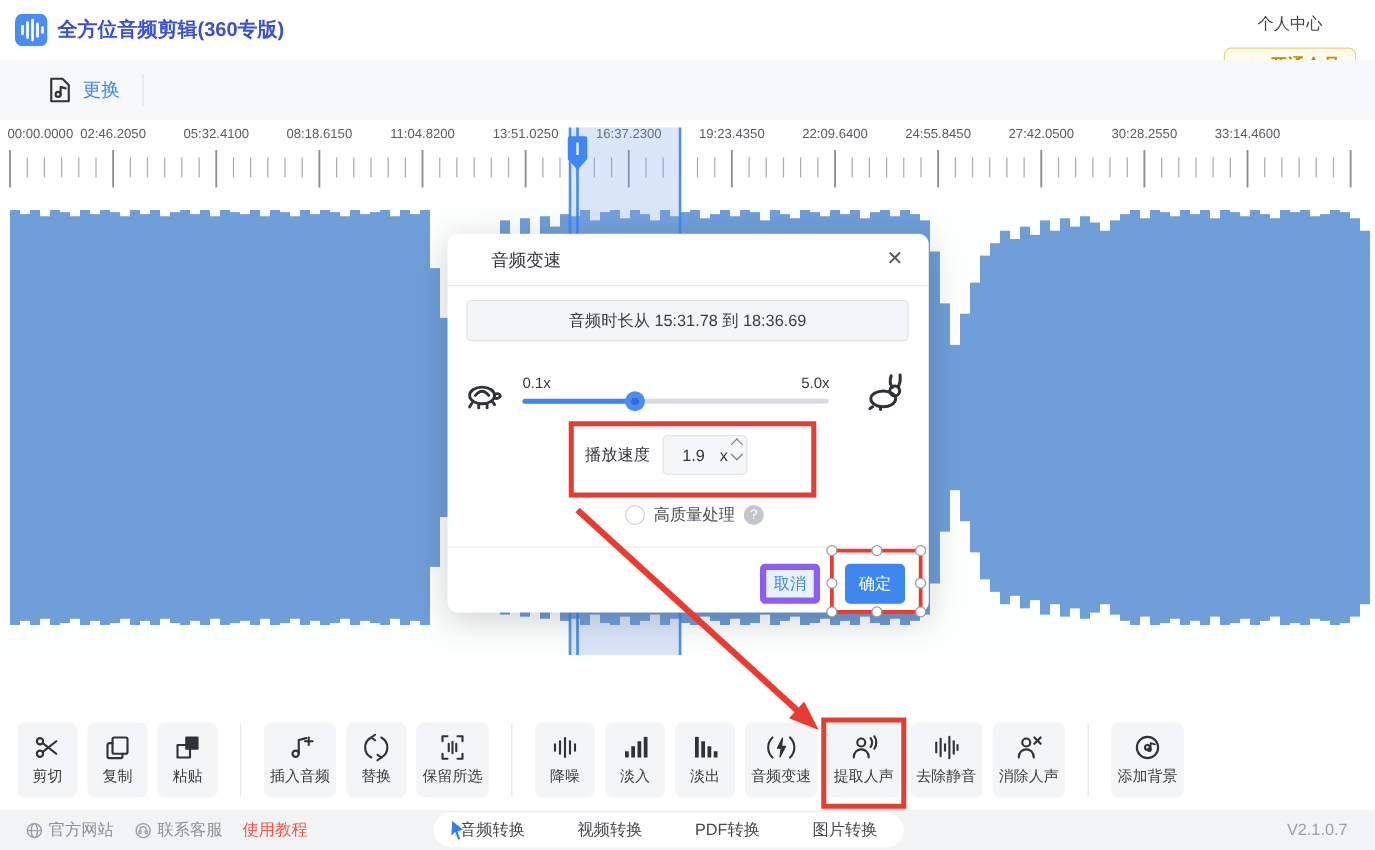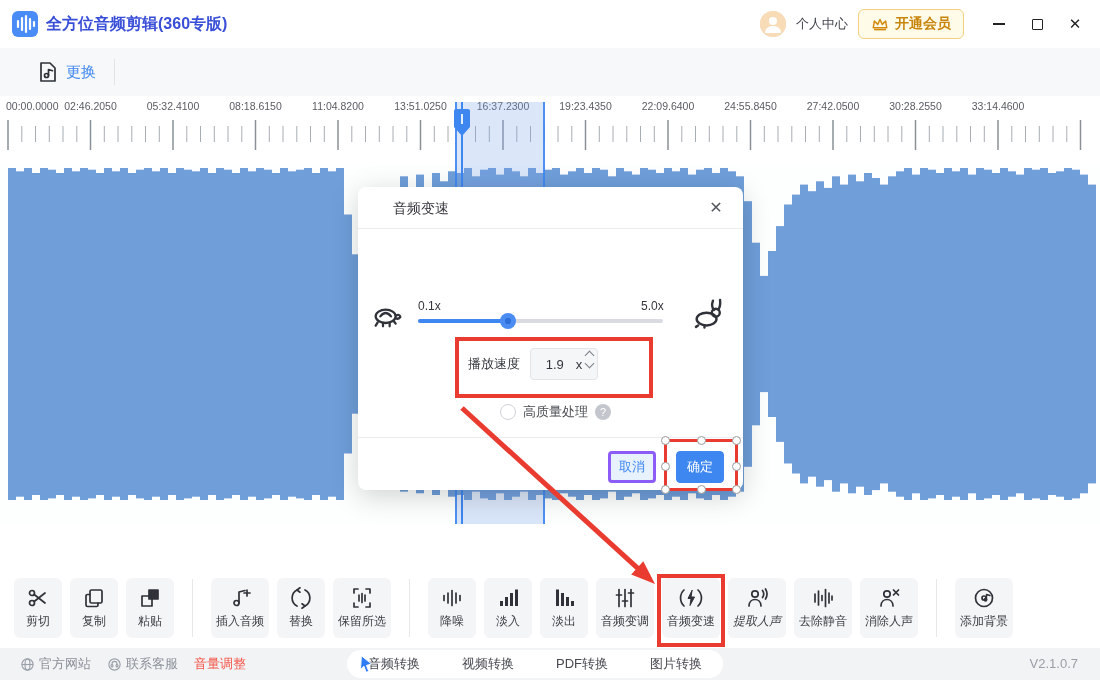--- a/index.html
+++ b/index.html
@@ -6,21 +6,21 @@
   html,body { background:#dfe3e8; }
   #app {
     position:relative; width:1100px; height:680px; margin:0 auto;
     background:#ffffff; overflow:hidden;
     font-family:"Liberation Sans","DejaVu Sans",sans-serif; color:#33363c;
   }
   
   .titlebar { position:absolute; left:0; top:0; width:1100px; height:48px; background:#fff; display:flex; align-items:center; }
   .applogo { margin-left:12px; width:26px; height:26px; }
   .apptitle { margin-left:8px; font-size:16px; font-weight:bold; color:#3a4fd8; }
-  .tb-right { position:absolute; right:10px; top:0; height:48px; display:flex; align-items:center; gap:10px; }
+  .tb-right { position:absolute; right:10px; top:0; height:48px; display:flex; align-items:center; gap:10px;flex-direction:column; }
   .avatar { width:26px; height:26px; border-radius:50%; background:#f8dcb8; overflow:hidden; }
   .usercenter { font-size:13px; color:#3f434a; }
   .vip { display:flex; align-items:center; gap:6px; padding:5px 12px; background:#fffbe9; border:1px solid #f3cf82; border-radius:6px; font-size:14px; font-weight:bold; color:#c8860f; }
   .winbtns { display:flex; align-items:center; gap:8px; margin-left:10px; }
   .winbtn { width:30px; height:30px; display:flex; align-items:center; justify-content:center; font-size:15px; color:#222; }
   .minbar { width:12px; height:2px; background:#222; }
   .maxbox { width:11px; height:11px; border:1.6px solid #222; border-radius:1px; }
   
   .toolbar { position:absolute; left:0; top:48px; width:1100px; height:48px; background:#f7f8fa; display:flex; align-items:center; }
   .replace { display:flex; align-items:center; gap:6px; margin-left:36px; cursor:pointer; }
@@ -73,21 +73,21 @@
   .smax { position:absolute; left:283px; top:112px; font-size:12px; color:#33363c; }
   .strack { position:absolute; left:60px; top:132px; width:245px; height:4px; border-radius:2px; background:#d9dbe0; }
   .sfill { height:4px; border-radius:2px; background:#3e86f0; }
   .shandle { position:absolute; top:-6px; width:16px; height:16px; border-radius:50%; background:radial-gradient(circle, #2f6fd8 0 3px, #4a8cf2 3px); }
   .speedrow { position:absolute; left:110px; top:160px; height:34px; display:flex; align-items:center; gap:10px; font-size:13px; color:#33363c; }
   .spinbox { position:relative; width:68px; height:32px; background:#f5f6f8; border:1px solid #e2e4e8; border-radius:4px; display:flex; align-items:center; justify-content:center; gap:12px; font-size:13px; }
   .hqrow { position:absolute; left:142px; top:216px; display:flex; align-items:center; gap:7px; font-size:13px; color:#4a4d52; }
   .radio { width:16px; height:16px; border-radius:50%; border:1.5px solid #cfd3da; background:#fff; }
   .help { width:16px; height:16px; border-radius:50%; background:#c3c7cd; color:#fff; font-size:11px; text-align:center; line-height:16px; }
   .dlg-foot { position:absolute; left:0; top:250px; width:385px; border-top:1px solid #ececf0; height:53px; }
-  .btn-cancel { position:absolute; left:250px; top:13px; width:48px; height:32px; background:#e7f2fd; border:3px solid #8b5cf6; border-radius:4px; color:#3e86f0; font-size:13px; display:flex; align-items:center; justify-content:center; }
+  .btn-cancel { position:absolute; left:250px; top:13px; width:48px; height:32px; background:#e7f2fd; border:5px solid #8b5cf6; border-radius:4px; color:#3e86f0; font-size:13px; display:flex; align-items:center; justify-content:center; }
   .btn-ok { position:absolute; left:318px; top:13px; width:48px; height:32px; background:#3e86f0; border:1px solid #3e86f0; border-radius:4px; color:#fff; font-size:13px; display:flex; align-items:center; justify-content:center; }
   
   .annot { position:absolute; border:4px solid #ea3b30; z-index:30; pointer-events:none; }
   .annot.thin { border-width:3px; }
   .handle { position:absolute; width:9px; height:9px; border-radius:50%; background:#fff; border:1px solid #9a9a9a; }
   #arrowsvg { position:absolute; left:0; top:0; width:1100px; height:680px; z-index:40; pointer-events:none; }
   #toolannot { position:absolute; border:4px solid #ea3b30; z-index:35; pointer-events:none; }
 </style>
 </head>
 <body>
@@ -514,38 +514,27 @@
         <span class="ticon"><svg viewBox="0 0 24 24" width="100%" height="100%" fill="#2f3238">
             <rect x="4" y="3.5" width="3" height="16.5"></rect>
             <rect x="9" y="7" width="3" height="13"></rect>
             <rect x="14" y="11" width="3" height="9"></rect>
             <rect x="19" y="15" width="3" height="5"></rect>
           </svg></span>
         <span class="tlab">淡出</span>
       </div>
       <div class="toolbtn" style="width: 58px;">
         <span class="ticon"><svg viewBox="0 0 24 24" width="100%" height="100%" fill="none" stroke="#2f3238" stroke-width="1.7" stroke-linecap="round" stroke-linejoin="round">
-            <line x1="6" y1="3.5" x2="6" y2="20.5"></line>
-            <line x1="12" y1="3.5" x2="12" y2="20.5"></line>
-            <line x1="18" y1="3.5" x2="18" y2="20.5"></line>
-            <line x1="3.5" y1="9" x2="8.5" y2="9"></line>
-            <line x1="9.5" y1="15" x2="14.5" y2="15"></line>
-            <line x1="15.5" y1="7" x2="20.5" y2="7"></line>
-          </svg></span>
-        <span class="tlab">音频变调</span>
-      </div>
-      <div class="toolbtn" style="width: 58px;">
-        <span class="ticon"><svg viewBox="0 0 24 24" width="100%" height="100%" fill="none" stroke="#2f3238" stroke-width="1.7" stroke-linecap="round" stroke-linejoin="round">
             <path d="M5 4 a11 11 0 0 0 0 16"></path>
             <path d="M19 4 a11 11 0 0 1 0 16"></path>
             <path d="M13 4.5 L9 12.5 h3 L11 19.5 L15.5 11 h-3.2 z" fill="#2f3238" stroke-width="1"></path>
           </svg></span>
         <span class="tlab">音频变速</span>
       </div>
-      <div class="toolbtn" style="width: 58px; font-style: italic;">
+      <div class="toolbtn" style="width: 58px;">
         <span class="ticon"><svg viewBox="0 0 24 24" width="100%" height="100%" fill="none" stroke="#2f3238" stroke-width="1.7" stroke-linecap="round" stroke-linejoin="round">
             <circle cx="10" cy="8" r="3.2"></circle>
             <path d="M4 20 c0-4.5 3.2-6.5 6-6.5 s6 2 6 6.5"></path>
             <path d="M17.5 4.5 a6 6 0 0 1 0 7"></path>
             <path d="M20.5 3 a9.5 9.5 0 0 1 0 10"></path>
           </svg></span>
         <span class="tlab">提取人声</span>
       </div>
       <div class="toolbtn" style="width: 58px;">
         <span class="ticon"><svg viewBox="0 0 24 24" width="100%" height="100%" fill="none" stroke="#2f3238" stroke-width="1.7" stroke-linecap="round" stroke-linejoin="round">
@@ -590,38 +579,39 @@
     </span>
     <span class="flink">
       <span class="ficon"><svg viewBox="0 0 24 24" width="100%" height="100%" fill="none" stroke="#9aa0a8" stroke-width="1.8">
             <circle cx="12" cy="12" r="9"></circle>
             <path d="M8 13v-2a4 4 0 0 1 8 0v2"></path>
             <rect x="6.5" y="12" width="3" height="4" rx="1.5"></rect>
             <rect x="14.5" y="12" width="3" height="4" rx="1.5"></rect>
           </svg></span>
       <span>联系客服</span>
     </span>
-    <span class="tutorial">音量调整</span>
+    <span class="tutorial">使用教程</span>
     <span class="tabpill" id="tabpill">
         <span>音频转换</span>
         <span>视频转换</span>
         <span>PDF转换</span>
         <span>图片转换</span>
       </span>
     <span class="cursoricon"><svg viewBox="0 0 24 24" width="100%" height="100%">
           <path d="M7 3 L18 12 L12.5 13.5 L15 20 L12.2 21 L9.8 14.5 L6 18 Z" fill="#2f7cf6" stroke="#fff" stroke-width="1"></path>
         </svg></span>
     <span class="version">V2.1.0.7</span>
   </div>
 
   <div class="dialog">
     <div class="dlg-head">
       <span class="dlg-title">音频变速</span>
       <span class="dlg-close">✕</span>
     </div>
+    <div class="dlg-info">音频时长从 15:31.78 到 18:36.69</div>
     <span class="turtle"><svg viewBox="0 0 24 24" width="100%" height="100%" fill="none" stroke="#2f3238" stroke-width="1.7" stroke-linecap="round" stroke-linejoin="round">
           <ellipse cx="11" cy="13" rx="7.5" ry="5"></ellipse>
           <path d="M18.5 12.5 q3-1.5 3.5 1 q-1.5 2-3.5 1"></path>
           <path d="M5 17.5 l-1.5 2.5 M9 18 l0 2.5 M14 18 l0 2.5 M17 16.5 l1.5 2"></path>
           <path d="M7 13 q4-5 8 0"></path>
         </svg></span>
     <span class="rabbit"><svg viewBox="0 0 24 24" width="100%" height="100%" fill="none" stroke="#2f3238" stroke-width="1.7" stroke-linecap="round" stroke-linejoin="round">
           <ellipse cx="11" cy="17" rx="7" ry="4.5"></ellipse>
           <circle cx="17.5" cy="12.5" r="2.8"></circle>
           <path d="M15.5 4 q-1.5 4.5 0.8 6.5 M20.5 3.5 q0.5 4.5-1.2 6.8"></path>

